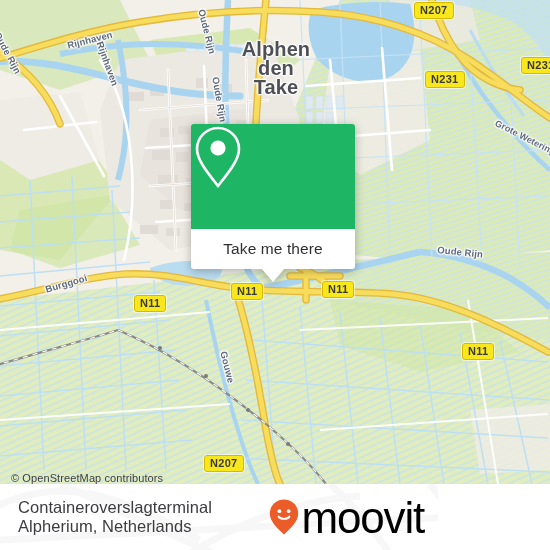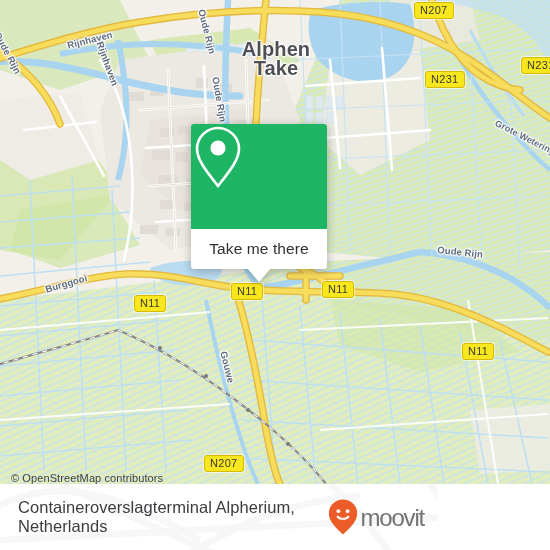--- a/index.html
+++ b/index.html
@@ -16,26 +16,26 @@
   
   .mlabel{position:absolute;color:#6b6b70;font-weight:700;white-space:nowrap;
           letter-spacing:.1px;pointer-events:none;
           text-shadow:0 0 2px #fff,0 0 2px #fff,0 0 3px #fff,1px 0 2px #fff,-1px 0 2px #fff,0 1px 2px #fff,0 -1px 2px #fff;}
   .city{color:#4f5056;font-size:20px;font-weight:700;line-height:19px;text-align:center;}
   .water-lbl{color:#5f6a7d;font-size:9.5px;font-weight:700;}
   .water-lbl.sm{font-size:9px;}
 
   
   .shield{position:absolute;background:#f8e71c;border:1.4px solid #d9b800;
-          border-radius:3px;color:#3a3a3a;font-size:11px;font-weight:400;
+          border-radius:3px;color:#3a3a3a;font-size:11px;font-weight:700;
           padding:1px 5px 2px 5px;line-height:12px;letter-spacing:.3px;
           box-shadow:0 0 0 1px rgba(255,255,255,.55);}
 
   
-  #popup{position:absolute;left:191px;top:124px;width:136px;
+  #popup{position:absolute;left:191px;top:124px;width:164px;
          border-radius:3px;overflow:visible;
          filter:drop-shadow(0 2px 5px rgba(0,0,0,.28));}
   #popup .green{height:105px;border-radius:3px 3px 0 0;
          display:flex;align-items:center;justify-content:center;}
   #popup .bar{height:40px;background:#fff;border-radius:0 0 3px 3px;
          display:flex;align-items:center;justify-content:center;}
   #popup .bar span{font-size:15.5px;color:#2f3032;letter-spacing:.1px;}
   #popup .tail{position:absolute;left:50%;top:144px;margin-left:-12px;
          width:0;height:0;border-left:12px solid transparent;
          border-right:12px solid transparent;border-top:14px solid #fff;}
@@ -46,21 +46,21 @@
 
   
   #footer{position:absolute;left:0;top:484px;width:438px;height:66px;
           background:#fff;overflow:hidden;}
   #footer .watermark{position:absolute;left:0;top:-484px;width:550px;height:550px;
           opacity:.055;}
   #footer .inner{position:relative;height:100%;display:flex;align-items:center;
           justify-content:space-between;padding:0 14px 0 18px;box-sizing:border-box;}
   #ftitle{font-size:16.5px;color:#3c3c41;letter-spacing:.05px;}
   #logo{display:flex;align-items:center;gap:3px;}
-  #logo .word{font-size:24px;color:#737373;letter-spacing:-1.2px;
+  #logo .word{font-size:44px;color:#000000;letter-spacing:-1.2px;
           font-weight:400;line-height:33px;}
 </style>
 </head>
 <body>
 
 <div id="app">
 
   <div id="map">
     <svg width="550" height="484" viewBox="0 0 550 484">
       <defs>
@@ -267,20 +267,21 @@
             <circle cx="288" cy="444" r="2"></circle>
         </g>
 
         <path d="M-6 366 C40 352 80 342 118 330" stroke="#8a8a8a" stroke-width="2.2" fill="none"></path>
         <path d="M-6 366 C40 352 80 342 118 330" stroke="#ffffff" stroke-width="1.1" stroke-dasharray="5 5" fill="none"></path>
       </g>
     </svg>
 
     <div class="mlabel city" style="left:233px;top:40px;width:86px;">
       <div>Alphen</div>
+      <div>den</div>
       <div>Take</div>
     </div>
 
     <div class="mlabel water-lbl" style="left:2px;top:30px;transform:rotate(62deg);transform-origin:left top;">Oude Rijn</div>
     <div class="mlabel water-lbl" style="left:207px;top:8px;transform:rotate(76deg);transform-origin:left top;">Oude Rijn</div>
     <div class="mlabel water-lbl" style="left:221px;top:76px;transform:rotate(80deg);transform-origin:left top;">Oude Rijn</div>
     <div class="mlabel water-lbl" style="left:66px;top:40px;transform:rotate(-14deg);transform-origin:left top;">Rijnhaven</div>
     <div class="mlabel water-lbl" style="left:105px;top:40px;transform:rotate(70deg);transform-origin:left top;">Rijnhaven</div>
     <div class="mlabel water-lbl sm" style="left:498px;top:118px;transform:rotate(27deg);transform-origin:left top;">Grote Wetering</div>
     <div class="mlabel water-lbl" style="left:438px;top:244px;transform:rotate(6deg);transform-origin:left top;">Oude Rijn</div>

